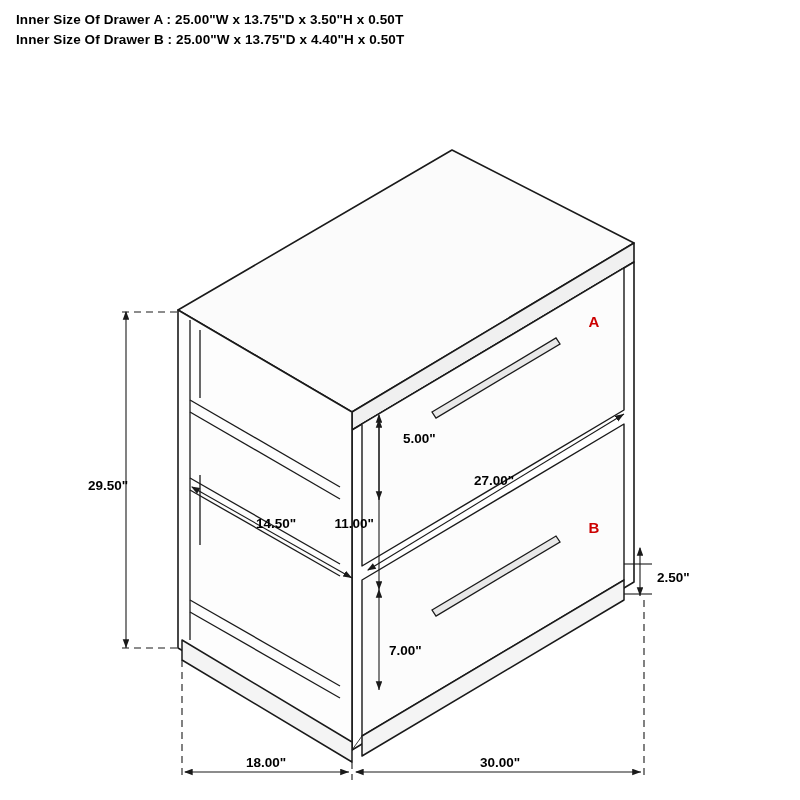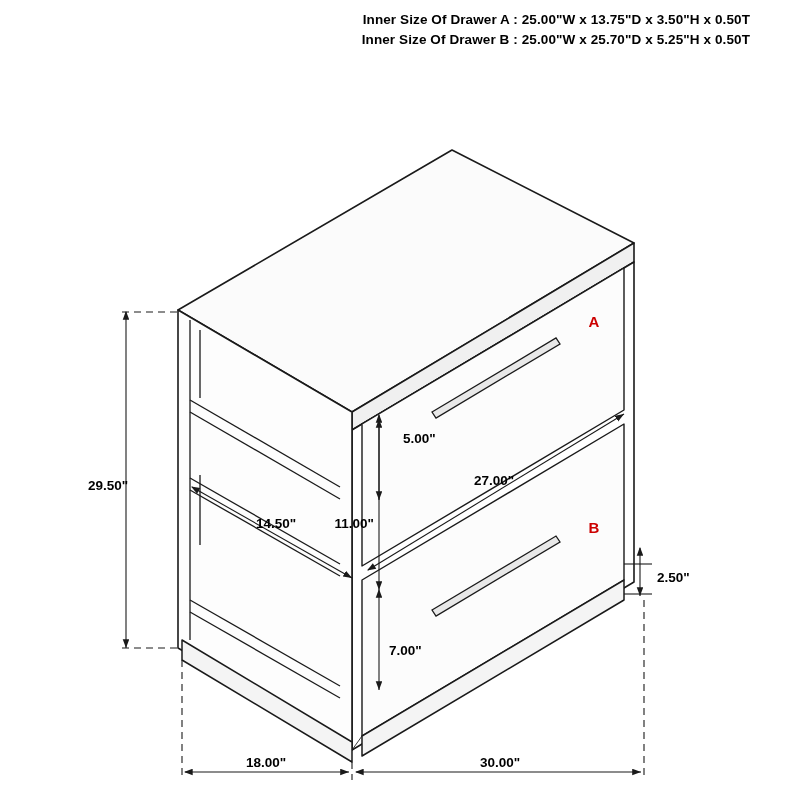--- a/index.html
+++ b/index.html
@@ -6,22 +6,22 @@
   body{
     width:800px;height:800px;
     background:#ffffff;
     font-family:"Liberation Sans", sans-serif;
     color:#000;
     overflow:hidden;
     position:relative;
   }
   #spec{
     position:absolute;
-    top:10px;left:10px;width:740px;
-    text-align:right;
+    top:10px;left:16px;width:740px;
+    text-align:left;
     font-size:13.5px;
     font-weight:bold;
     line-height:20px;
     letter-spacing:0.1px;
   }
   #spec div{white-space:nowrap;}
   svg#diagram{position:absolute;top:0;left:0;}
   .dim-label{
     font-family:"Liberation Sans", sans-serif;
     font-size:13.5px;
@@ -33,21 +33,21 @@
     font-size:15px;
     font-weight:bold;
     fill:#cc0000;
   }
 </style>
 </head>
 <body>
 
 <div id="spec">
   <div>Inner Size Of Drawer A : 25.00"W x 13.75"D x 3.50"H x 0.50T</div>
-  <div>Inner Size Of Drawer B : 25.00"W x 25.70"D x 5.25"H x 0.50T</div>
+  <div>Inner Size Of Drawer B : 25.00"W x 13.75"D x 4.40"H x 0.50T</div>
 </div>
 
 <svg id="diagram" width="800" height="800" viewBox="0 0 800 800">
   <defs>
     <marker id="arrHead" markerWidth="9" markerHeight="9" refX="8" refY="3" orient="auto" markerUnits="strokeWidth">
       <path d="M0,0 L8,3 L0,6 z" fill="#1a1a1a"></path>
     </marker>
     <marker id="arrTail" markerWidth="9" markerHeight="9" refX="1" refY="3" orient="auto" markerUnits="strokeWidth">
       <path d="M8,0 L0,3 L8,6 z" fill="#1a1a1a"></path>
     </marker>

